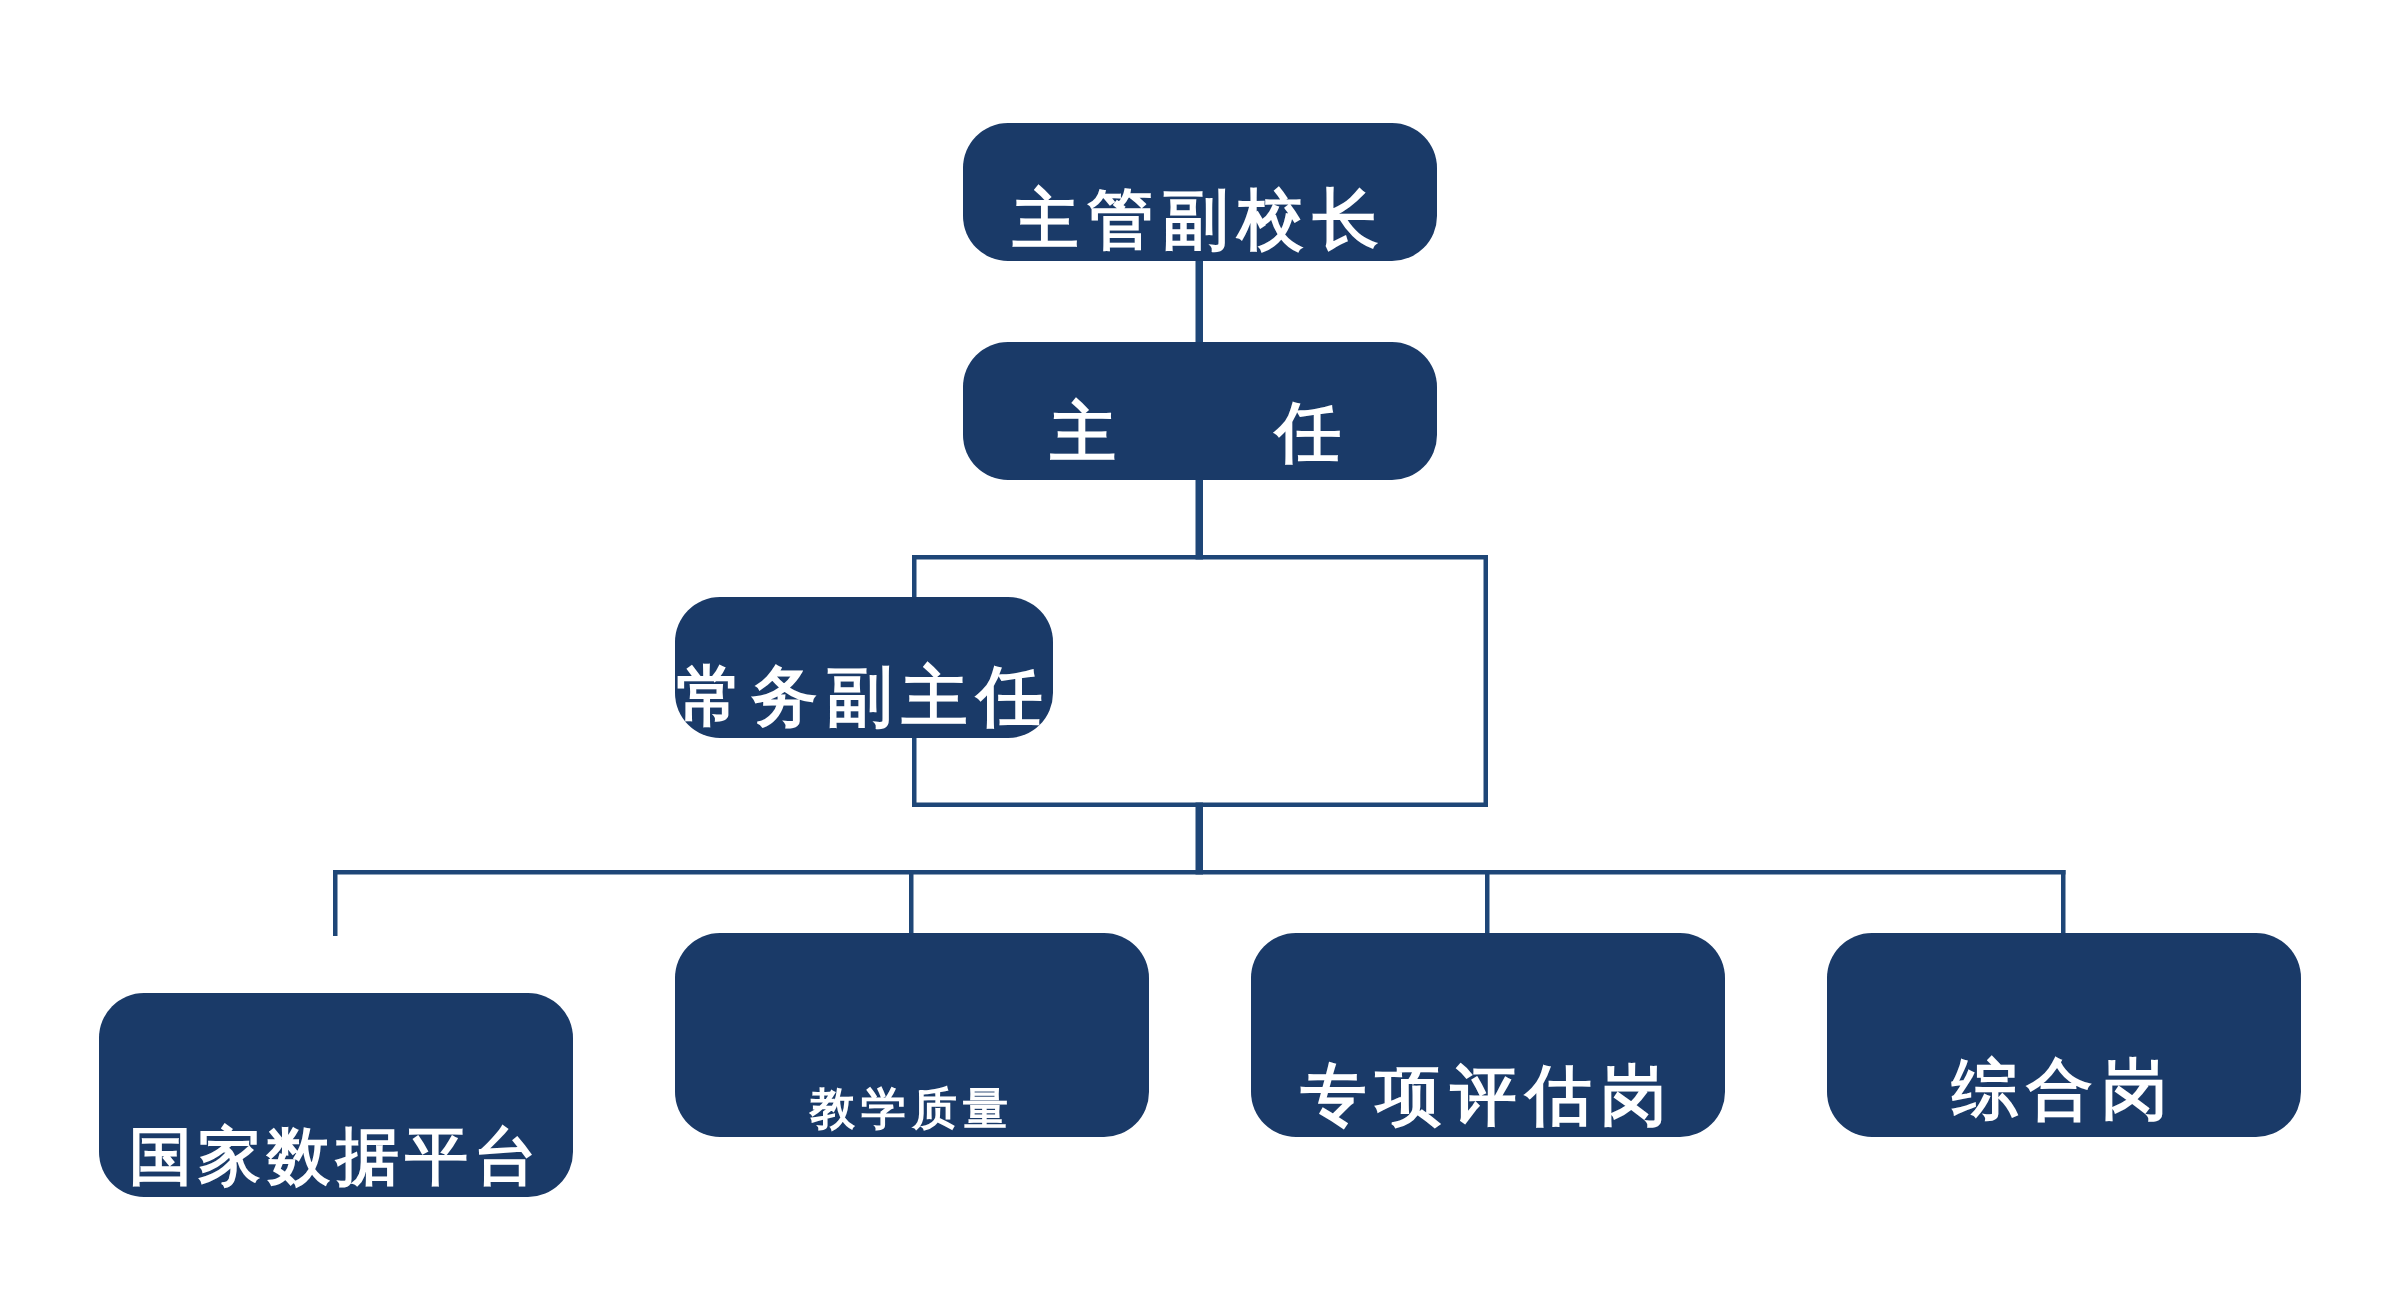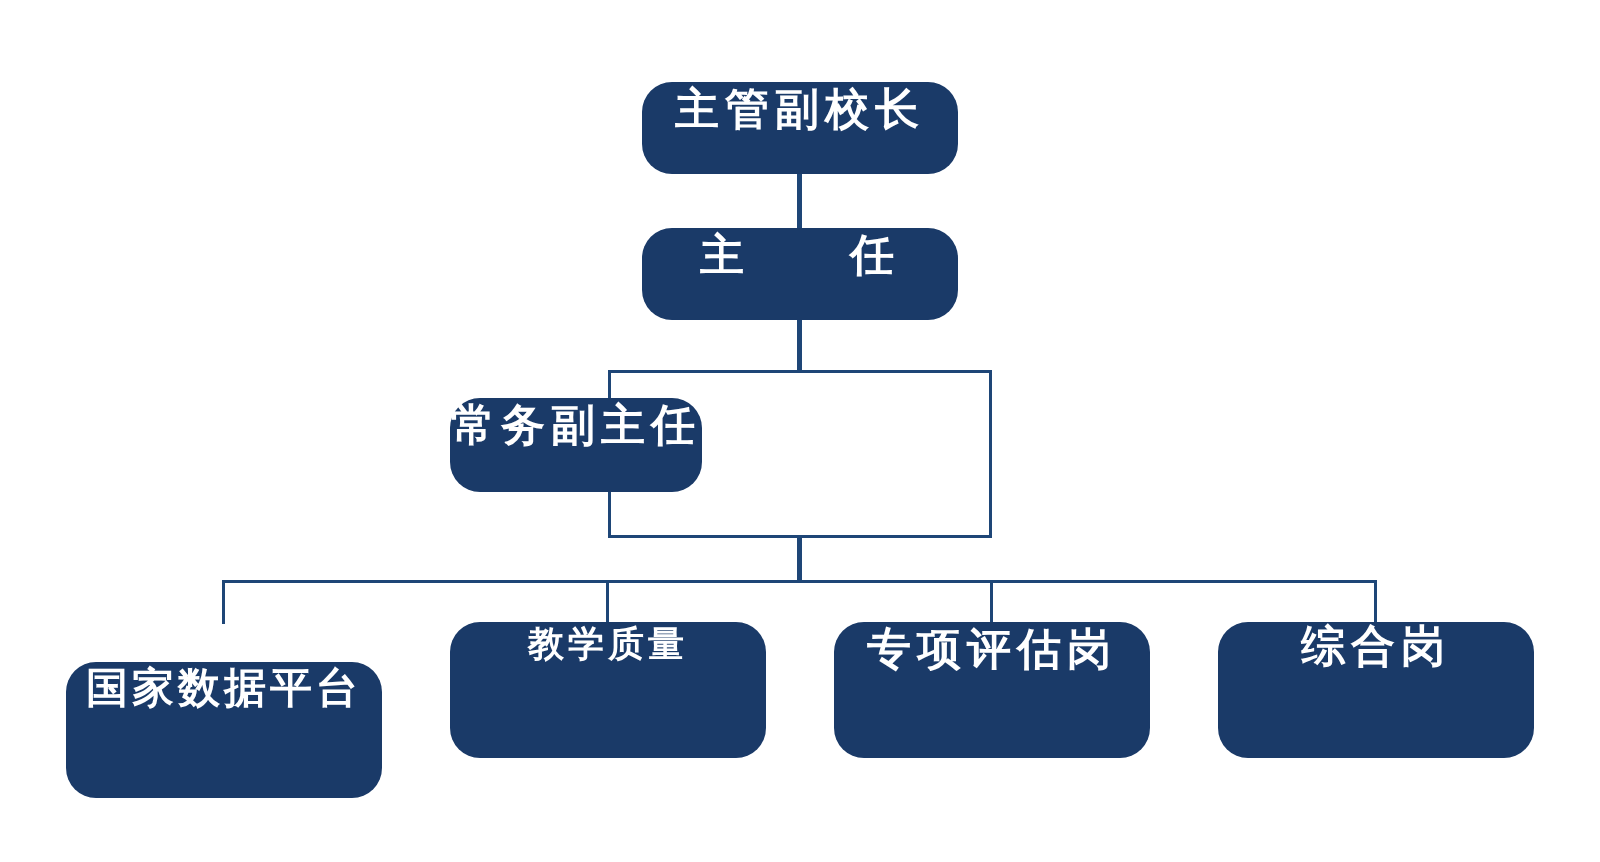--- a/index.html
+++ b/index.html
@@ -24,40 +24,40 @@
   
   .node {
     position: absolute;
     z-index: 2;
     background: var(--node-fill, #1a3a68);
     color: var(--node-text, #ffffff);
     border-radius: 30px;
     display: flex;
     flex-direction: column;
     align-items: center;
-    justify-content: flex-start;
+    justify-content: flex-end;
     text-align: center;
     font-weight: 700;
     letter-spacing: 6px;
     font-size: 44px;
     line-height: 1.25;
   }
   .node .ln { display: block; }
 
   
   #n-vp  { left: 642px;  top: 82px;  width: 316px; height: 92px; }
   
-  #n-dir { left: 642px;  top: 228px; width: 316px; height: 92px; }
+  #n-dir { left: 642px;  top: 228px; width: 316px; height: 92px; font-family: Liberation Mono, monospace; }
   
   #n-edd { left: 450px;  top: 398px; width: 252px; height: 94px; }
   #n-dd  { left: 834px;  top: 398px; width: 316px; height: 94px; }
   
   #n-p1, #n-p2, #n-p3, #n-p4 { top: 622px; width: 316px; height: 136px; }
   #n-p1 { left: 66px;  font-size: 42px; letter-spacing: 4px; margin-top: 40px; }
-  #n-p2 { left: 450px; font-size: 36px; letter-spacing: 4px; }
+  #n-p2 { left: 450px; font-size: 30px; letter-spacing: 4px; }
   #n-p3 { left: 834px; }
   #n-p4 { left: 1218px; font-family: Liberation Mono, monospace; }
 
   
   #l-stem1 { left: 797px; top: 174px; width: 5px; height: 54px; }
   #l-stem2 { left: 797px; top: 320px; width: 5px; height: 53px; }
   #l-stem3 { left: 797px; top: 535px; width: 5px; height: 48px; }
   
   #l-topbar { left: 608px; top: 370px; width: 384px; height: 3px; }
   #l-sideL  { left: 608px; top: 370px; width: 3px;  height: 168px; }

